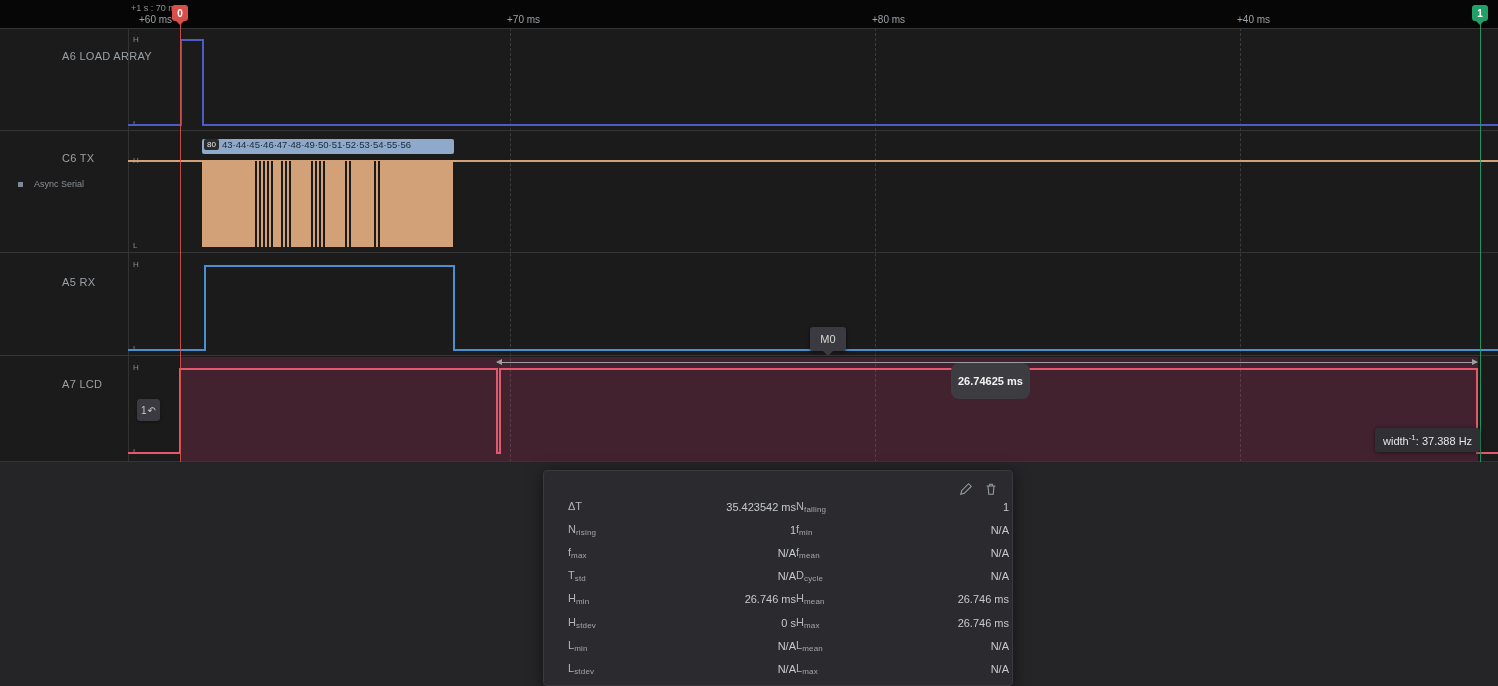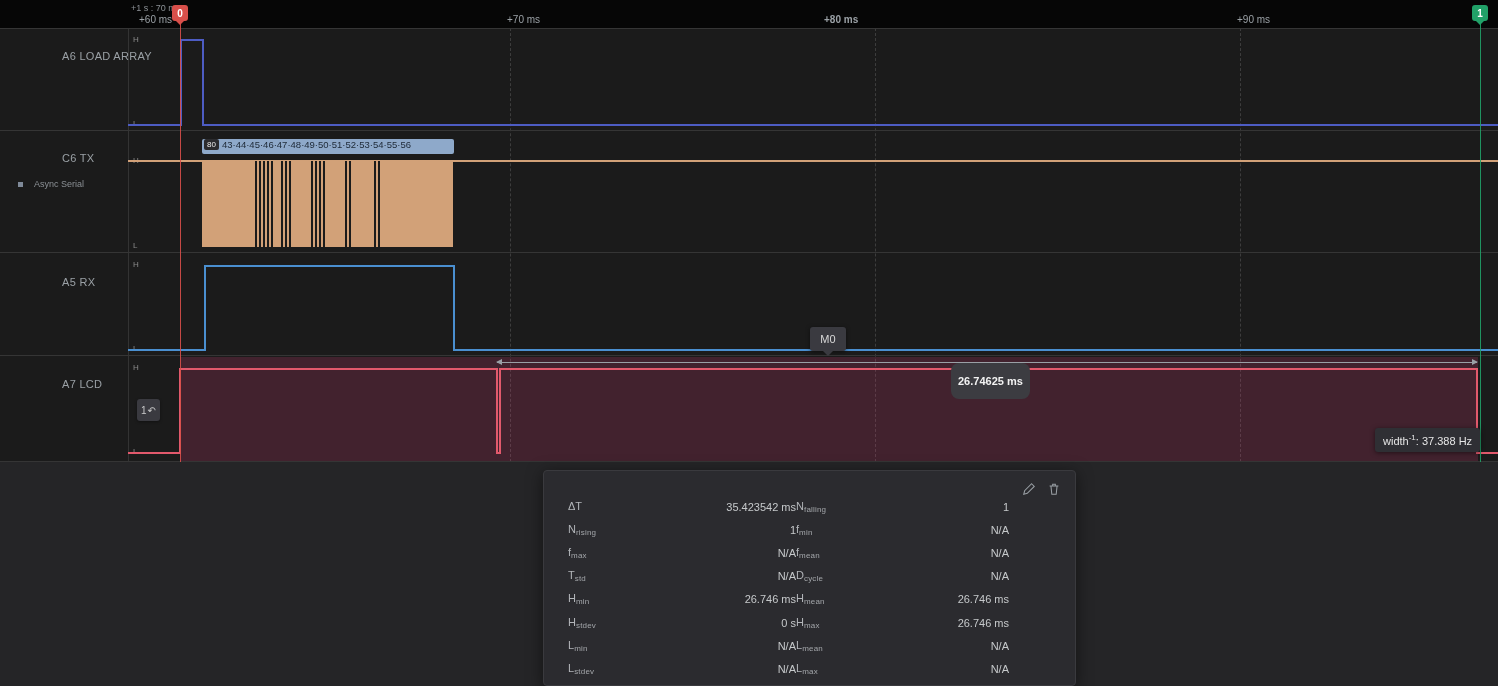--- a/index.html
+++ b/index.html
@@ -56,21 +56,21 @@
   .edgebadge { position:absolute; left:137px; top:399px; width:23px; height:22px; background:#3a3a40;
     border-radius:3px; color:#c8c8c8; font-size:10px; display:flex; align-items:center; justify-content:center;
     gap:1px; box-shadow:0 1px 3px rgba(0,0,0,.4); z-index:7; cursor:pointer; }
 
   .mline { position:absolute; top:22px; width:1px; height:440px; z-index:6; cursor:ew-resize; }
   .flag { position:absolute; top:5px; width:16px; height:16px; border-radius:3px; color:#fff; font-size:10px;
     font-weight:bold; display:flex; align-items:center; justify-content:center; z-index:8; cursor:pointer; }
   .flag::after { content:""; position:absolute; left:50%; bottom:-4px; transform:translateX(-50%);
     border:4px solid transparent; border-bottom:none; border-top:4px solid var(--fc); }
 
-  .panel { position:absolute; left:543px; top:470px; width:533px; height:216px; background:#2b2b2f;
+  .panel { position:absolute; left:543px; top:470px; width:470px; height:216px; background:#2b2b2f;
     border:1px solid #3a3a3e; border-radius:4px; box-shadow:0 3px 16px rgba(0,0,0,.5); z-index:9; }
   .panel-icons { position:absolute; right:14px; top:11px; display:flex; gap:11px; }
   .picon { width:14px; height:14px; color:#9aa0a5; cursor:pointer; }
   .picon svg { width:100%; height:100%; display:block; }
   .pgrid { position:absolute; left:24px; top:24px; display:grid;
     grid-template-columns:95px 133px 93px 120px; grid-auto-rows:23.2px; align-items:center; }
   .plabel { font-size:11px; color:#b3b6ba; }
   .plabel sub { font-size:8px; color:#a3a6aa; vertical-align:-2px; letter-spacing:.2px; }
   .pval { font-size:11px; color:#c6c9cb;text-align:right; }
 </style>
@@ -91,22 +91,22 @@
   <div class="rowsep" style="top:130px;"></div>
   <div class="rowsep" style="top:252px;"></div>
   <div class="rowsep" style="top:355px;"></div>
   <div class="rowsep" style="top:461px;"></div>
   <div class="plotleft"></div>
 
   <div class="topbar">
     <div class="ctx-label">+1 s : 70 ms</div>
     <div class="tick" style="left:139px;">+60 ms</div>
     <div class="tick" style="left:507px;">+70 ms</div>
-    <div class="tick" style="left:824px;font-weight:bold;">+80 ms</div>
-    <div class="tick" style="left:1237px;">+90 ms</div>
+    <div class="tick" style="left:872px;">+80 ms</div>
+    <div class="tick" style="left:1237px;">+40 ms</div>
   </div>
 
   <div class="ch-label" style="top:50px;">A6 LOAD ARRAY</div>
   <div class="ch-label" style="top:152px;">C6 TX</div>
   <div class="analyzer">
     <span class="bullet"></span>
     <span>Async Serial</span>
   </div>
   <div class="ch-label" style="top:276px;">A5 RX</div>
   <div class="ch-label" style="top:378px;">A7 LCD</div>

